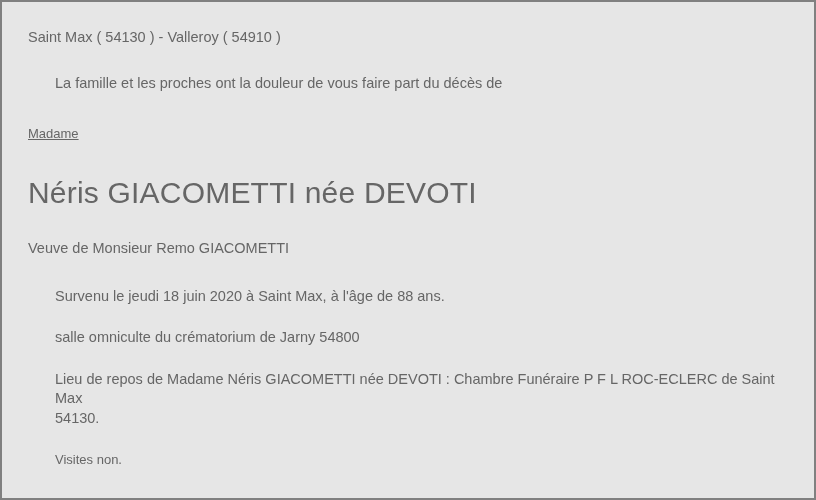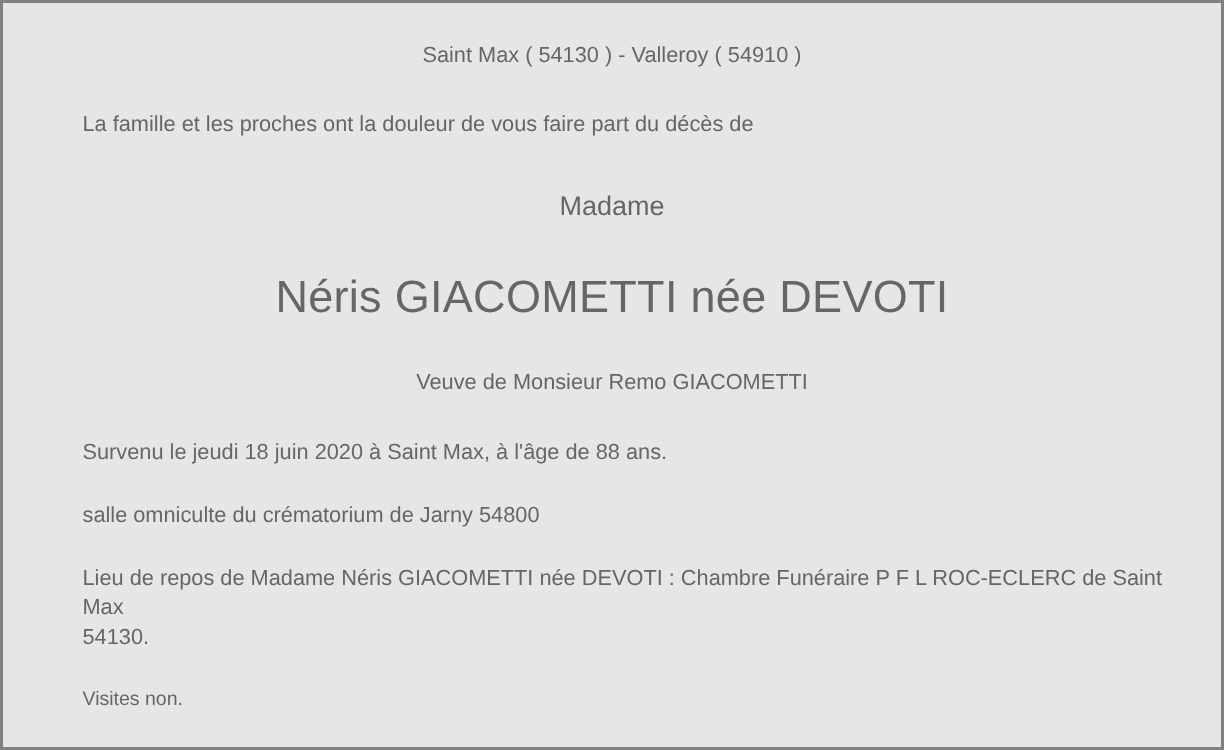--- a/index.html
+++ b/index.html
@@ -19,35 +19,36 @@
     background: #e6e6e6;
     border: 2px solid #808080;
     padding: 18px 26px 14px 26px;
     color: #666666;
     position: relative;
   }
   .line {
     margin: 0;
     line-height: 1.35;
   }
-  .center { text-align: center; }
+  .center { }
   .left { text-align: left; margin-left: 27px; }
 
   .locations {
     font-size: 14.5px;
     margin-top: 8px;
     margin-bottom: 26px;
   }
   .intro {
     font-size: 14.5px;
     margin-bottom: 32px;
   }
   .madame {
-    font-size: 18px;
+    font-size: 13px;
     margin-bottom: 30px;
+    text-decoration: underline;
   }
   .deceased-name {
     font-size: 30px;
     font-weight: normal;
     margin-bottom: 26px;
     letter-spacing: 0.2px;
   }
   .spouse {
     font-size: 14.5px;
     margin-bottom: 28px;

